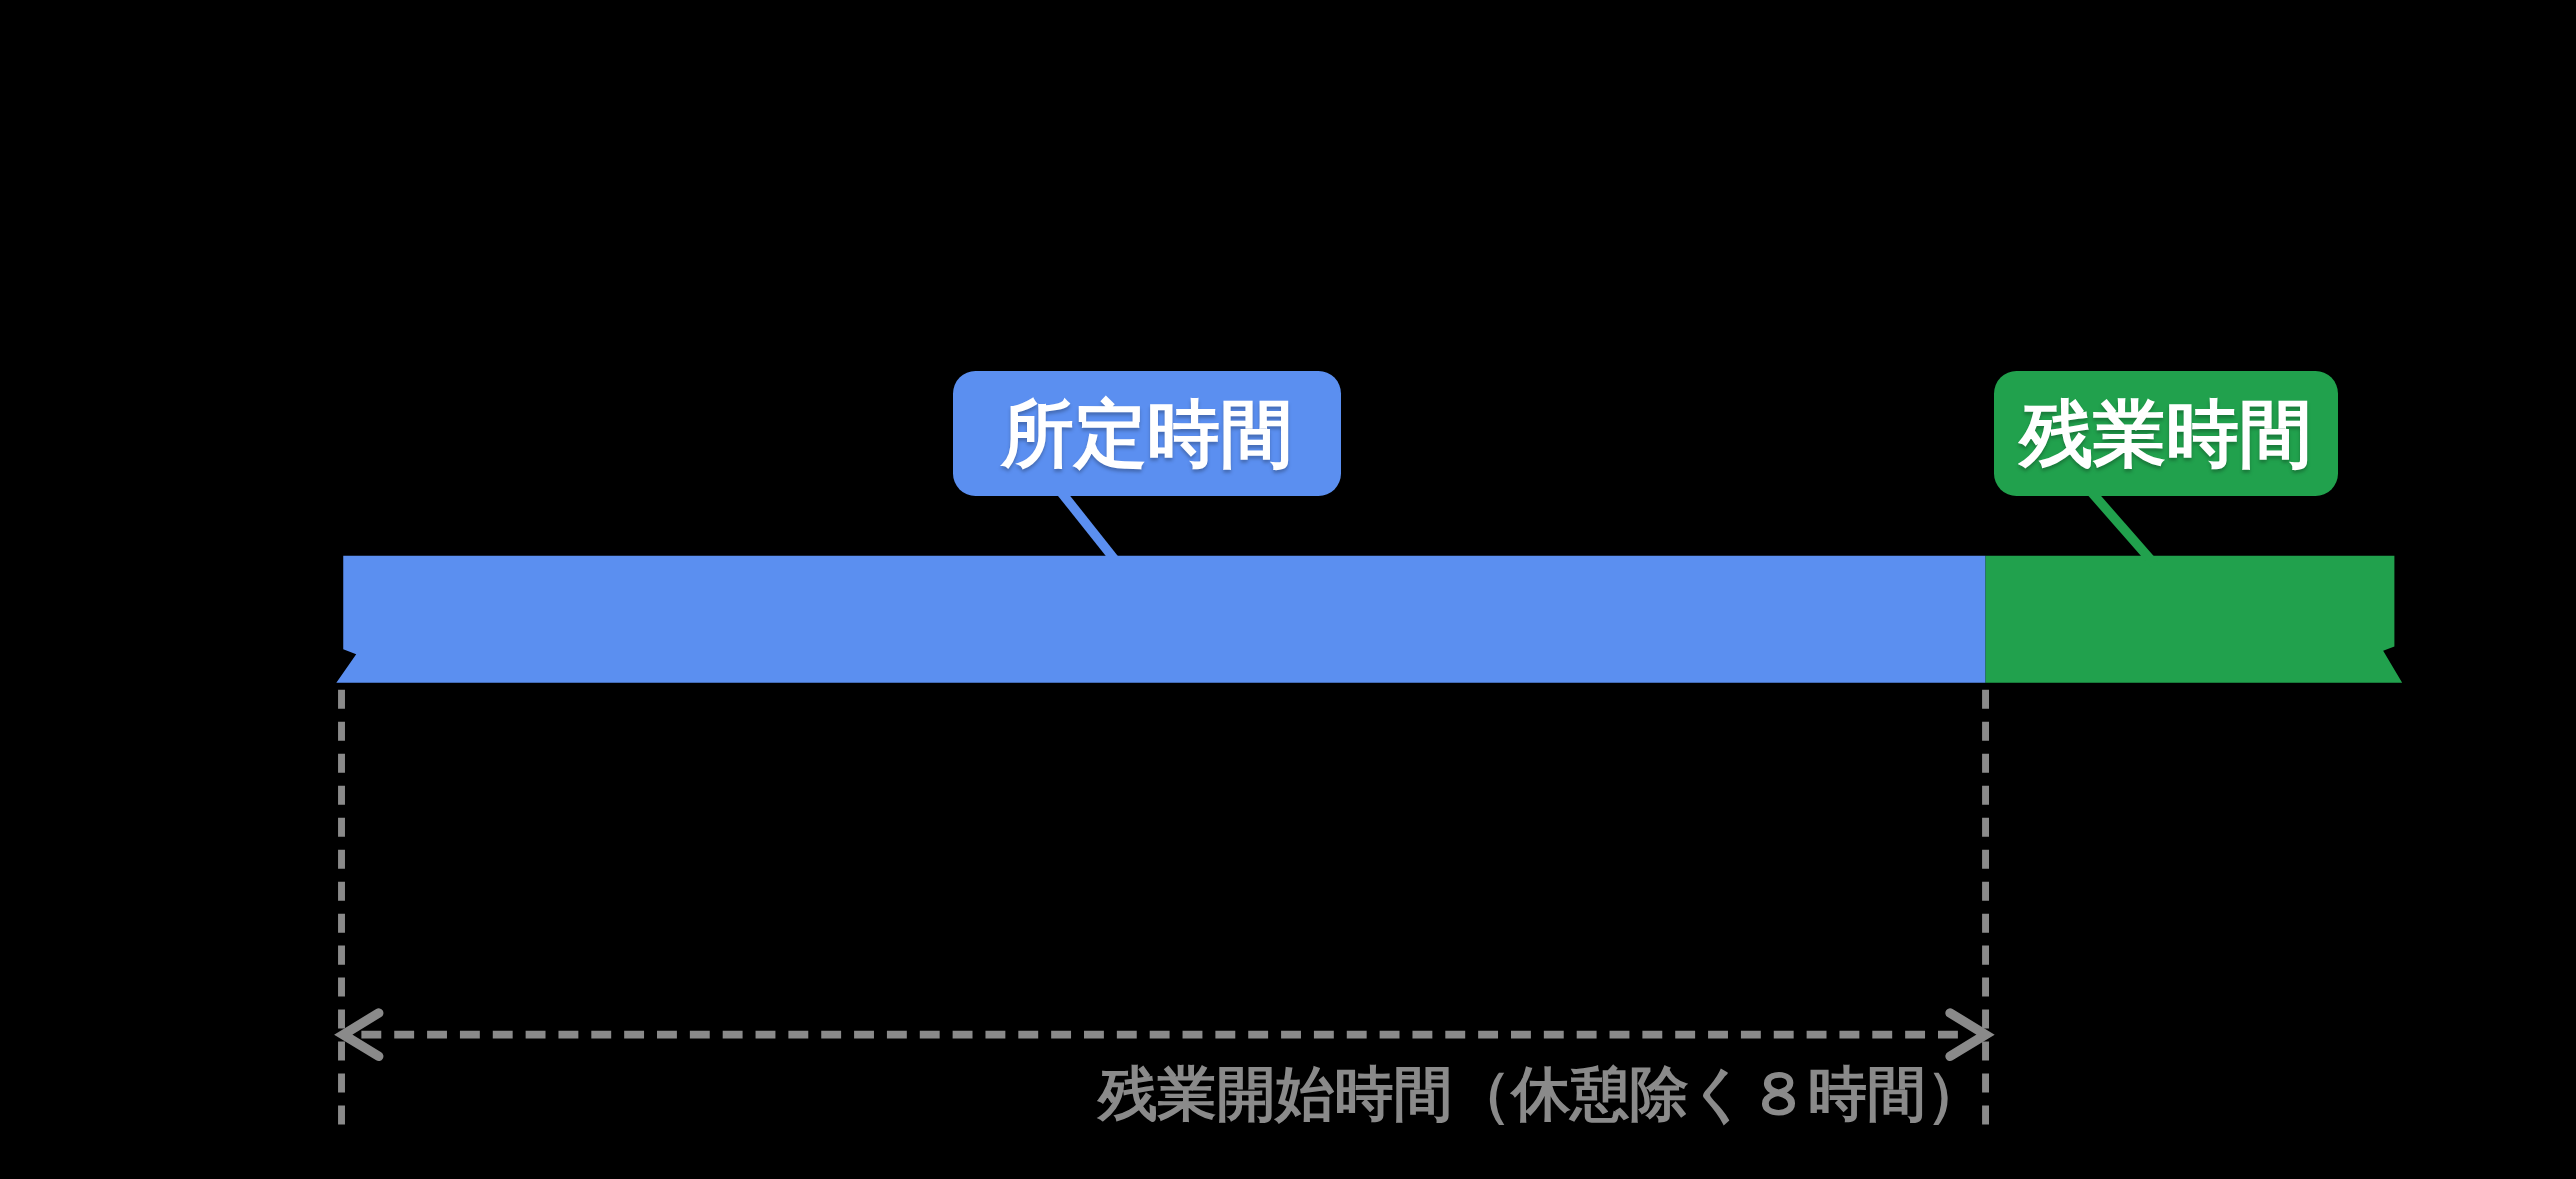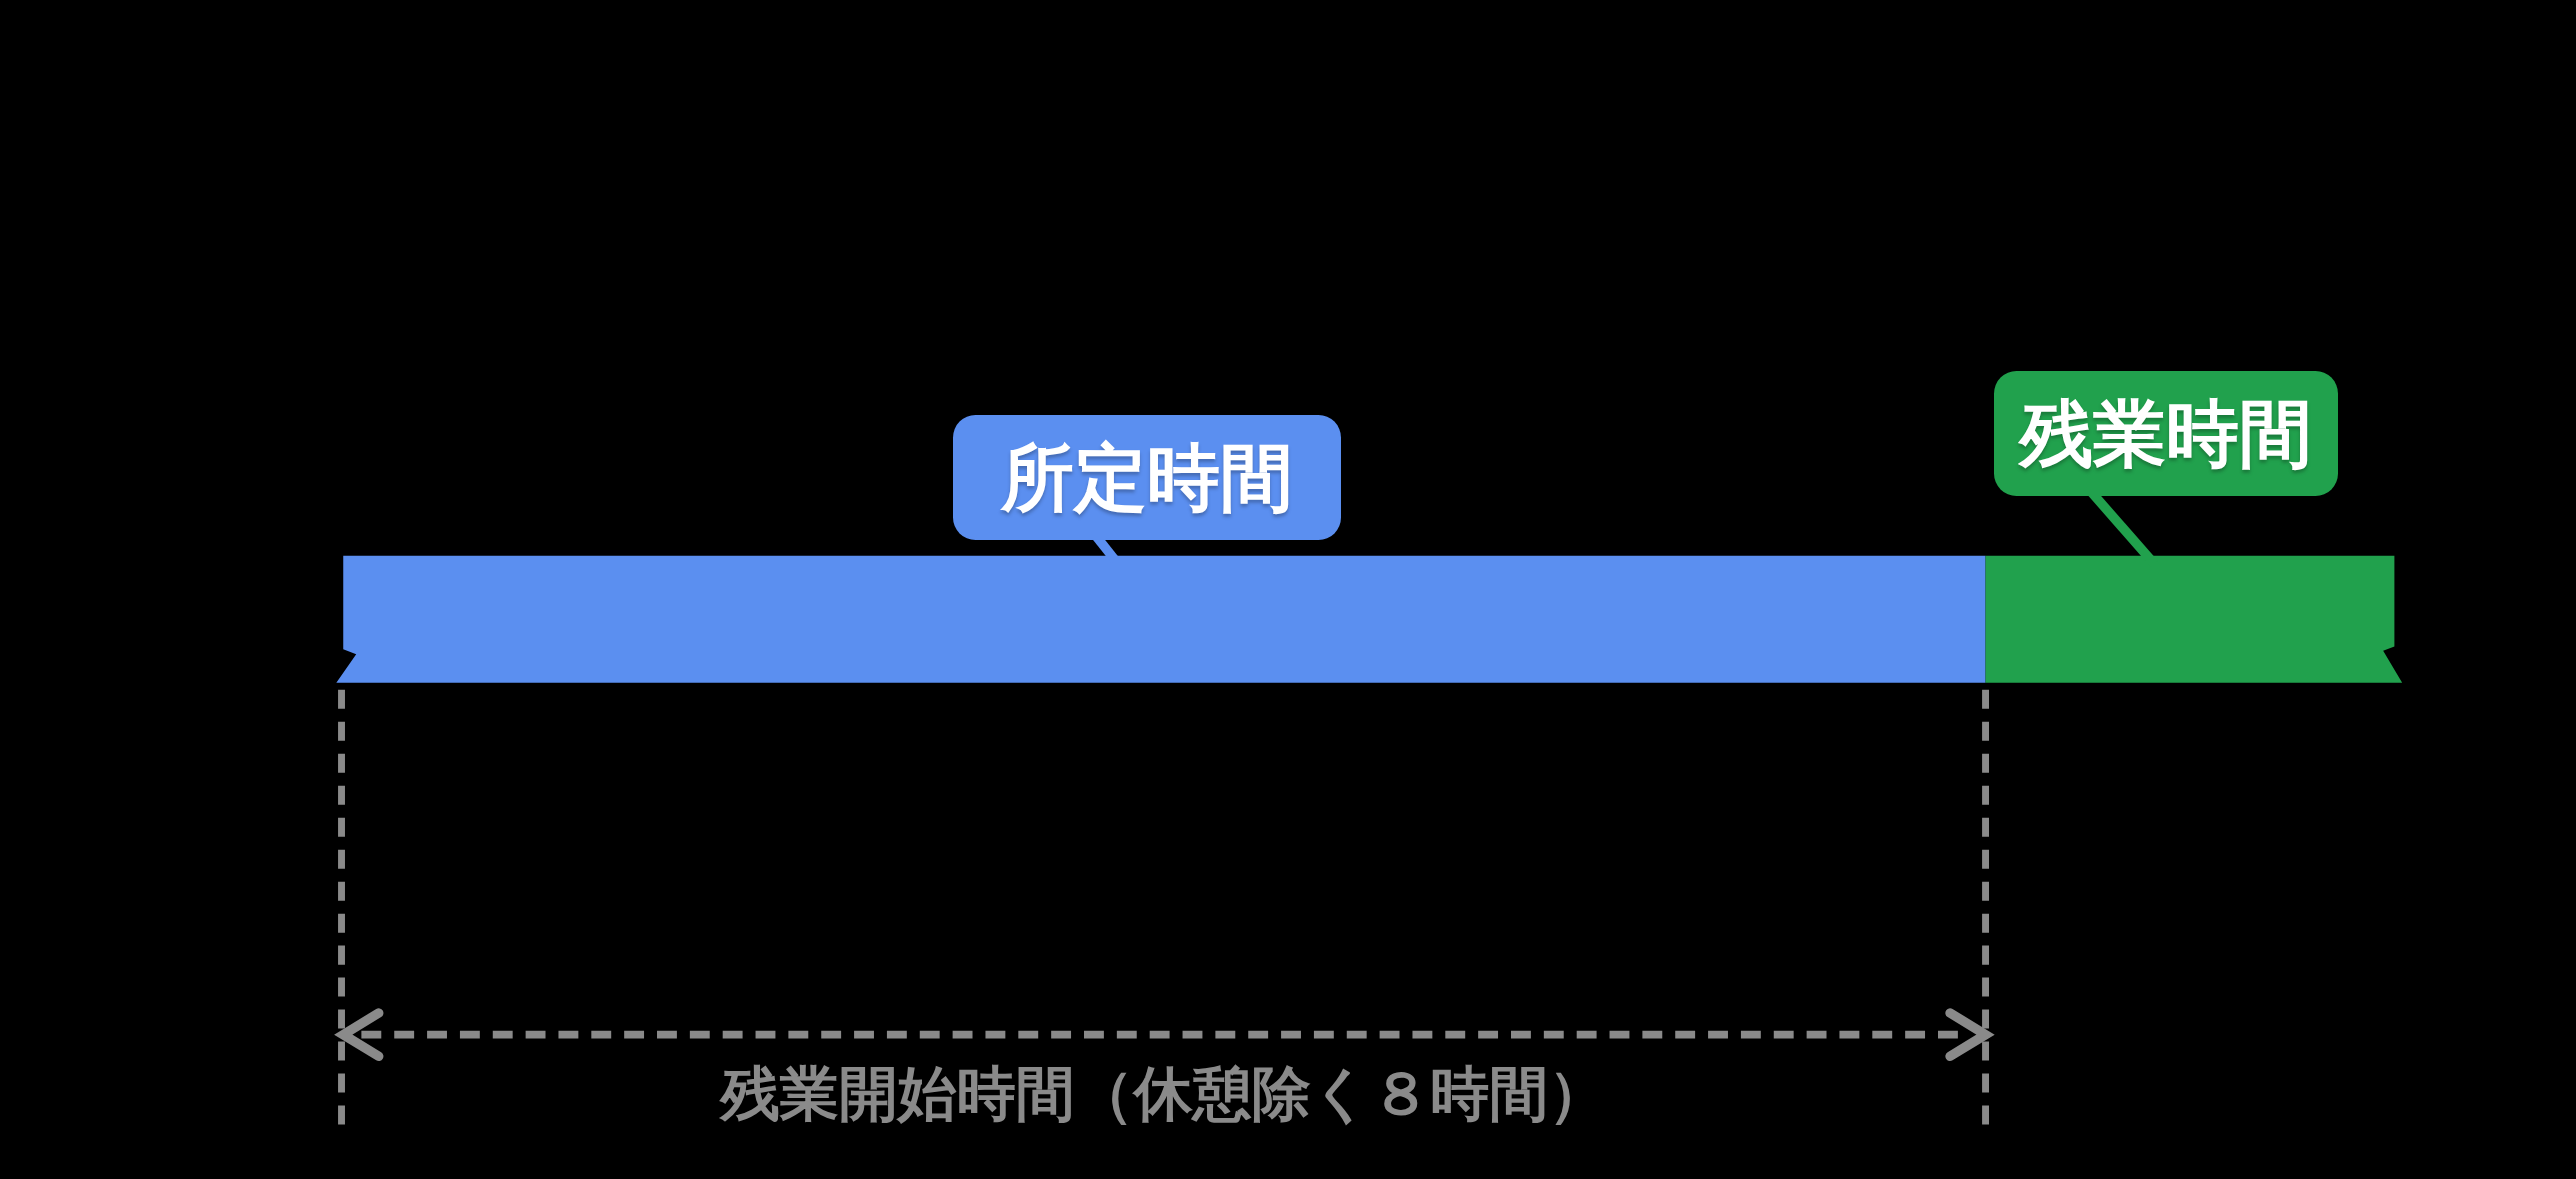--- a/index.html
+++ b/index.html
@@ -36,21 +36,20 @@
     height: 125px;
     border-radius: 22.5px;
     display: flex;
     align-items: center;
     justify-content: center;
   }
   .callout--scheduled {
     left: 953px;
     width: 388px;
     background: var(--scheduled_blue, #5b8ff0);
-    margin-top: 44px;
   }
   .callout--overtime {
     left: 1994px;
     width: 344px;
     background: var(--overtime_green, #21a14d);
   }
   .callout__text {
     color: var(--label_text_white, #ffffff);
     font-size: 73px;
     font-weight: 700;
@@ -58,21 +57,21 @@
     white-space: nowrap;
     text-shadow: 0 2.6px 3.5px rgba(0,0,0,0.25);
   }
   .caption {
     position: absolute;
     left: 343px;
     top: 1058px;
     width: 1642px;
     height: 73px;
     line-height: 73px;
-    text-align: center;
+    text-align: right;
     font-size: 59px;
     font-weight: 700;
     white-space: nowrap;
     color: var(--annotation_gray, #8a8a8a);
   }
 </style>
 </head>
 <body>
 
 <div class="stage">

